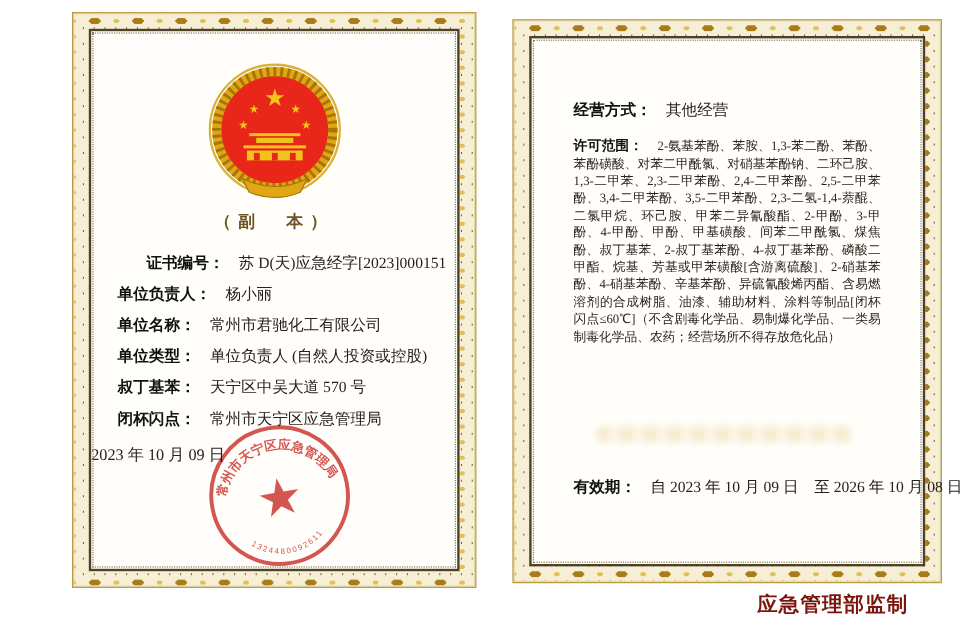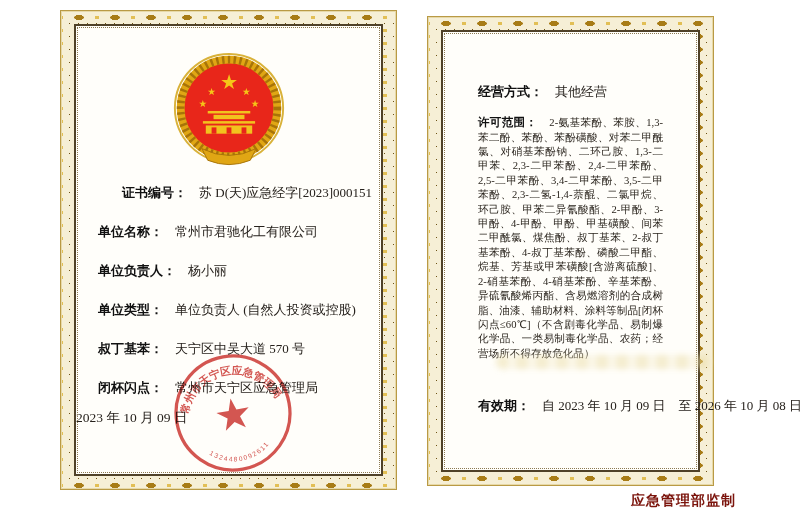--- a/index.html
+++ b/index.html
@@ -14,28 +14,28 @@
           radial-gradient(ellipse 4px 2.5px at center,#e2bf55 58%,transparent 62%),
           radial-gradient(circle 1.2px at center,#6d5214 70%,transparent 75%);
         background-size:36px 13px,36px 13px,9px 13px;
         background-position:0 0,18px 0,4px 6px;
         border:1px solid #b99a45;
         box-shadow:0 0 0 1px #e7d9a8 inset;}
   .page-inner{position:absolute;inset:13px;background:#fffefa;border:2px solid #4f4128;}
   .page-inner::before{content:"";position:absolute;inset:1px;border:1px dotted #8c7a52;pointer-events:none;}
 
   .left-page{left:60px;top:10px;width:337px;height:480px;}
-  .right-page{left:427px;top:16px;width:287px;height:470px;}
+  .right-page{left:427px;top:16px;width:358px;height:470px;}
 
   
   .emblem{display:block;margin:26px auto 0 auto;}
   .cert-title{margin-top:12px;text-align:center;font-size:26px;font-weight:bold;letter-spacing:2px;
               color:#9a6b1c;text-shadow:1px 1px 0 #d9b867,-1px -1px 0 #6b4a10;}
   .cert-subtitle{margin-top:8px;text-align:center;font-size:14px;font-weight:bold;color:#6e5325;letter-spacing:6px;}
-  .fields{margin-top:16px;display:flex;flex-direction:column;gap:22px;font-size:13px;line-height:17px;}
+  .fields{margin-top:16px;display:flex;flex-direction:column;gap:9px;font-size:13px;line-height:17px;}
   .row{padding-left:22px;white-space:nowrap;}
   .row.cert{padding-left:46px;}
   .lbl{font-weight:bold;color:#111;margin-right:12px;}
   .val{font-family:"Liberation Serif",serif;color:#26211c;}
   .issue-date{margin-top:13px;font-family:"Liberation Serif",serif;font-size:13.5px;color:#26211c;}
 
   
   .seal{position:absolute;left:96px;top:326px;width:122px;height:122px;
         opacity:.82;transform:rotate(-10deg);mix-blend-mode:multiply;}
 
@@ -46,21 +46,21 @@
   .scope{margin-top:14px;font-size:10.6px;line-height:1.36;text-align:justify;
          font-family:"Liberation Serif",serif;color:#2a241d;}
   .scope .lbl{font-size:11.5px;font-family:"Liberation Sans",sans-serif;}
   .watermark{position:absolute;left:38px;bottom:86px;width:215px;height:14px;border-radius:7px;
              background:repeating-linear-gradient(90deg,#e8d89a 0 12px,#f7f0d8 12px 20px);
              filter:blur(3px);opacity:.45;}
   .validity{position:absolute;left:20px;bottom:40px;font-size:13px;white-space:nowrap;}
   .validity .val{font-family:"Liberation Serif",serif;}
 
   
-  .producer{position:absolute;left:631px;top:492px;font-size:14px;font-weight:bold;color:#7b140c;letter-spacing:1px;}
+  .producer{position:absolute;left:631px;top:492px;font-size:17px;font-weight:bold;color:#7b140c;letter-spacing:1px;}
 </style>
 </head>
 <body>
 
 <div class="stage">
 
   <div class="page left-page">
     <div class="page-inner">
 
       <svg class="emblem" width="116" height="116" viewBox="0 0 120 120">
@@ -75,30 +75,31 @@
         <rect x="38" y="61" width="44" height="2.6" fill="#f2c21e"></rect>
         <rect x="44" y="65" width="32" height="4.5" fill="#f2c21e"></rect>
         <rect x="33" y="71.5" width="54" height="2.6" fill="#f2c21e"></rect>
         <rect x="36" y="76" width="48" height="8.5" fill="#f2c21e"></rect>
         <rect x="42" y="78" width="5" height="6.5" fill="#e8261a"></rect>
         <rect x="57.5" y="78" width="5" height="6.5" fill="#e8261a"></rect>
         <rect x="73" y="78" width="5" height="6.5" fill="#e8261a"></rect>
         <path d="M32 100 Q60 114 88 100 L82 112 Q60 121 38 112 Z" fill="#e0a614" stroke="#a87408" stroke-width="1"></path>
       </svg>
 
+      <div class="cert-subtitle">（副　本）</div>
 
       <div class="fields">
         <div class="row cert">
           <span class="lbl">证书编号：</span><span class="val">苏 D(天)应急经字[2023]000151</span>
         </div>
         <div class="row">
-          <span class="lbl">单位名称：</span><span class="val">常州市君驰化工有限公司</span>
+          <span class="lbl">单位负责人：</span><span class="val">杨小丽</span>
         </div>
         <div class="row">
-          <span class="lbl">单位负责人：</span><span class="val">杨小丽</span>
+          <span class="lbl">单位名称：</span><span class="val">常州市君驰化工有限公司</span>
         </div>
         <div class="row">
           <span class="lbl">单位类型：</span><span class="val">单位负责人 (自然人投资或控股)</span>
         </div>
         <div class="row">
           <span class="lbl">叔丁基苯：</span><span class="val">天宁区中吴大道 570 号</span>
         </div>
         <div class="row">
           <span class="lbl">闭杯闪点：</span><span class="val">常州市天宁区应急管理局</span>
         </div>

